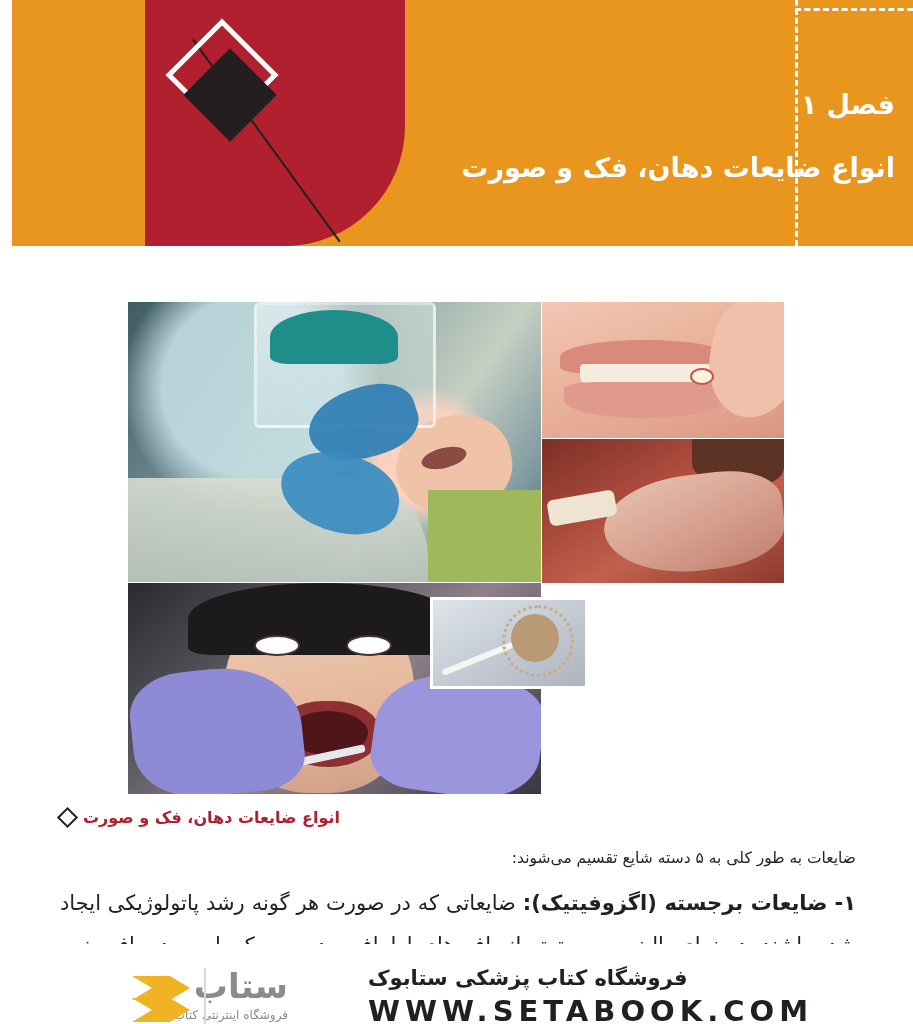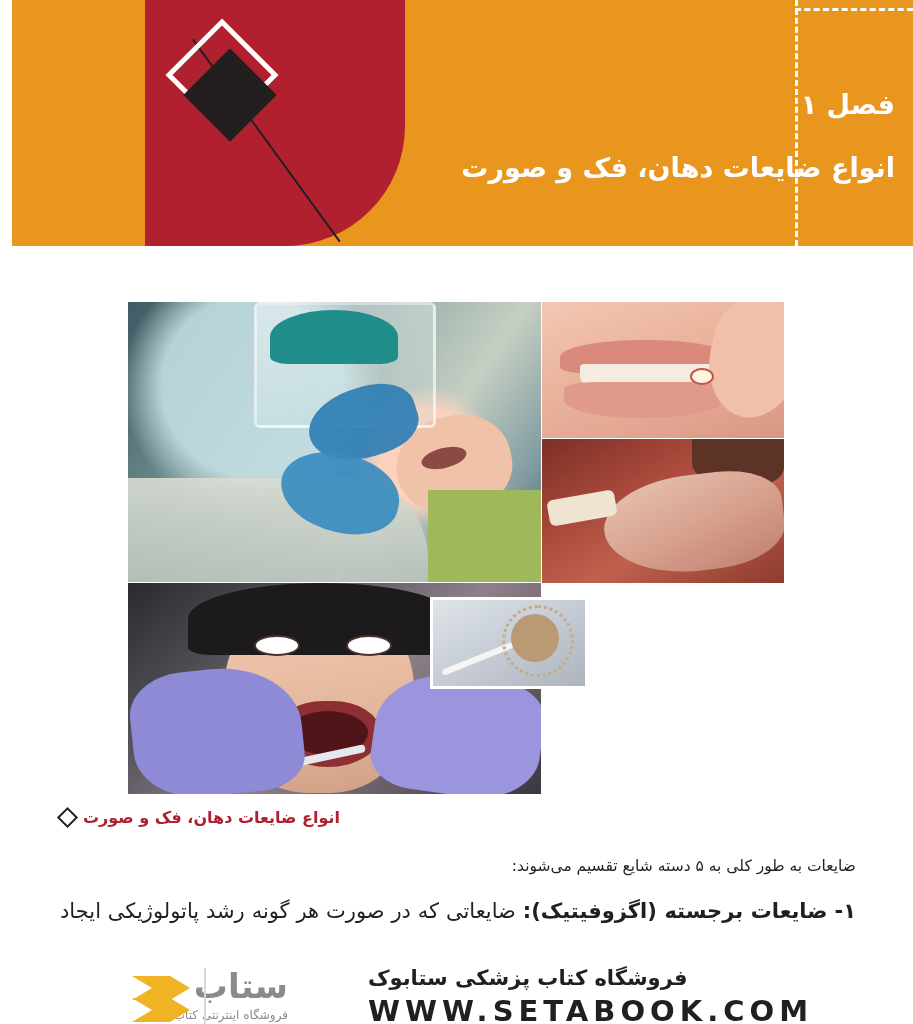--- a/index.html
+++ b/index.html
@@ -461,21 +461,21 @@
     display: inline-block;
     width: 11px;
     height: 11px;
     border: 2px solid #231f20;
     transform: rotate(45deg);
     flex: none;
   }
   .paragraph {
     font-size: 15.5px;
     line-height: 2.0;
-    margin-top: 24px;
+    margin-top: 16px;
     color: #231f20;
   }
   .numbered {
     font-size: 21px;
     line-height: 2.0;
     margin-top: 8px;
     color: #231f20;
     text-align: justify;
     text-align-last: right;
   }

